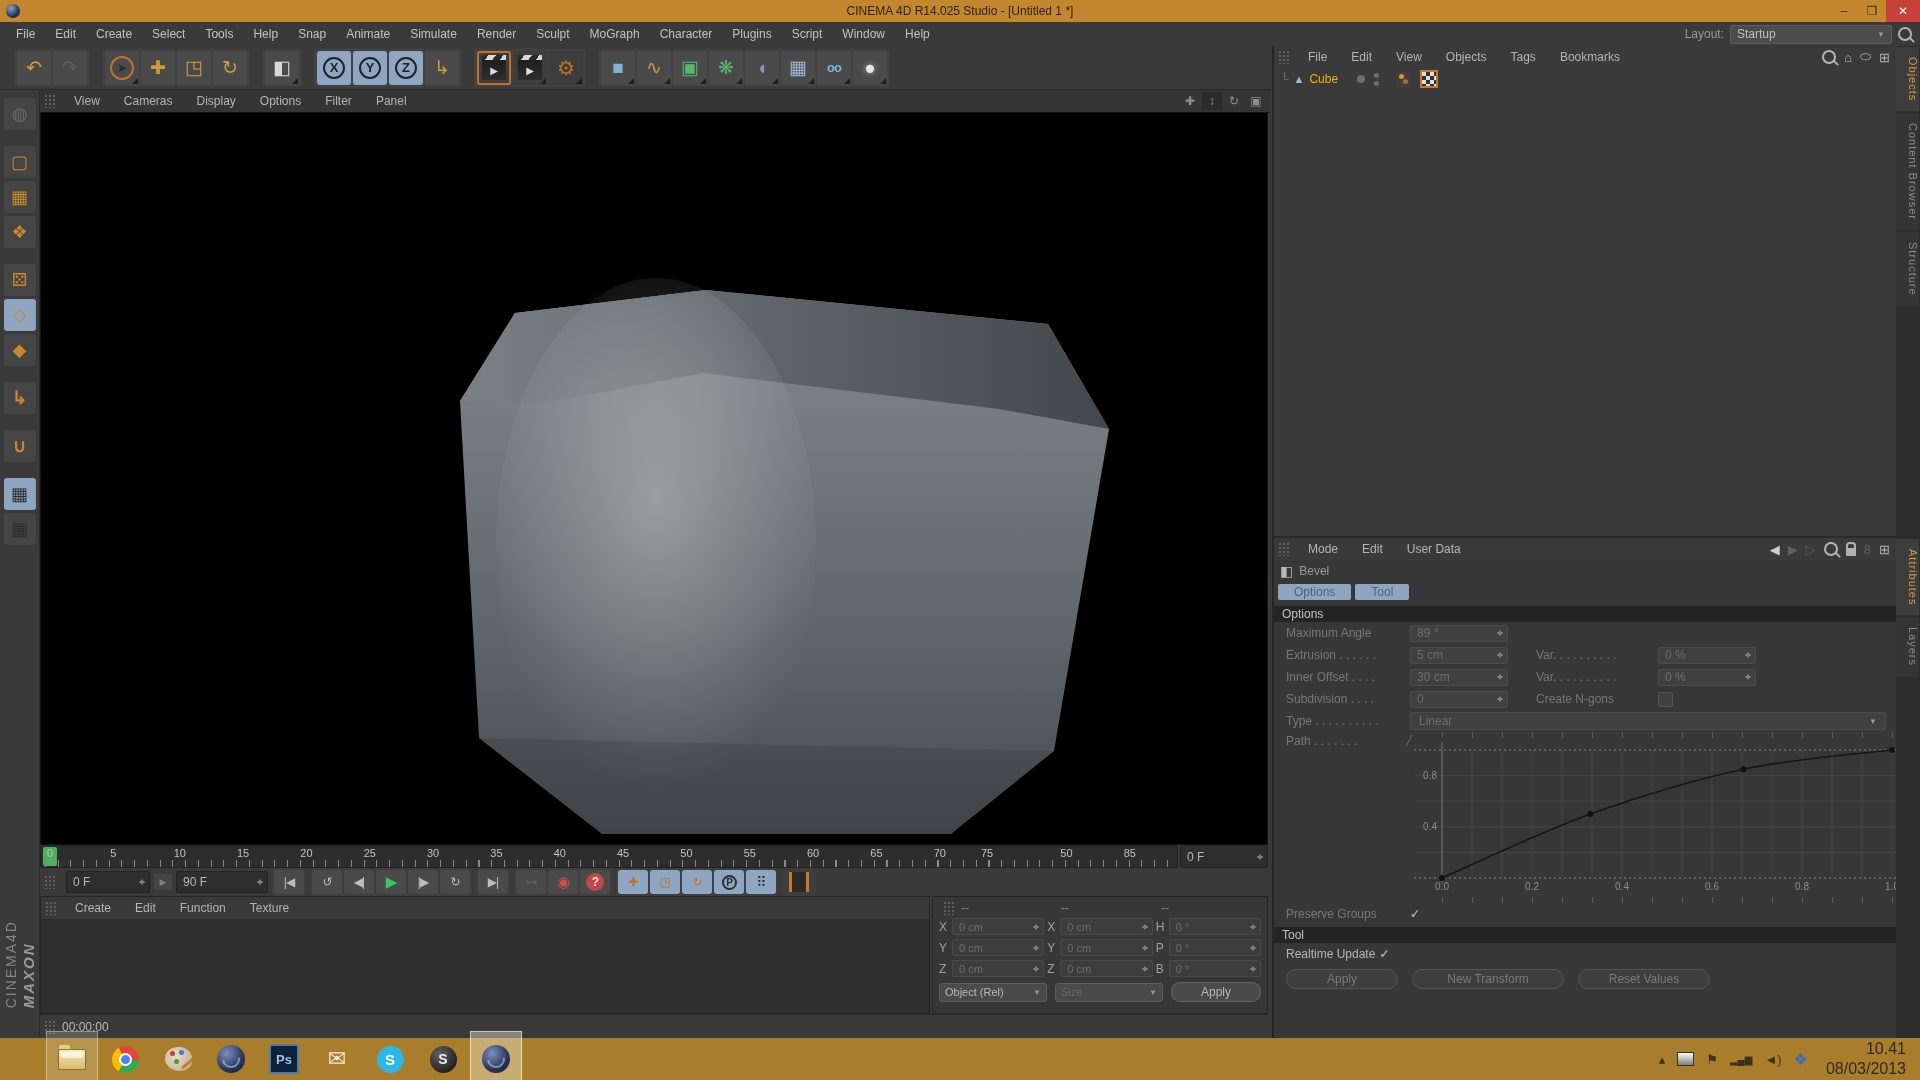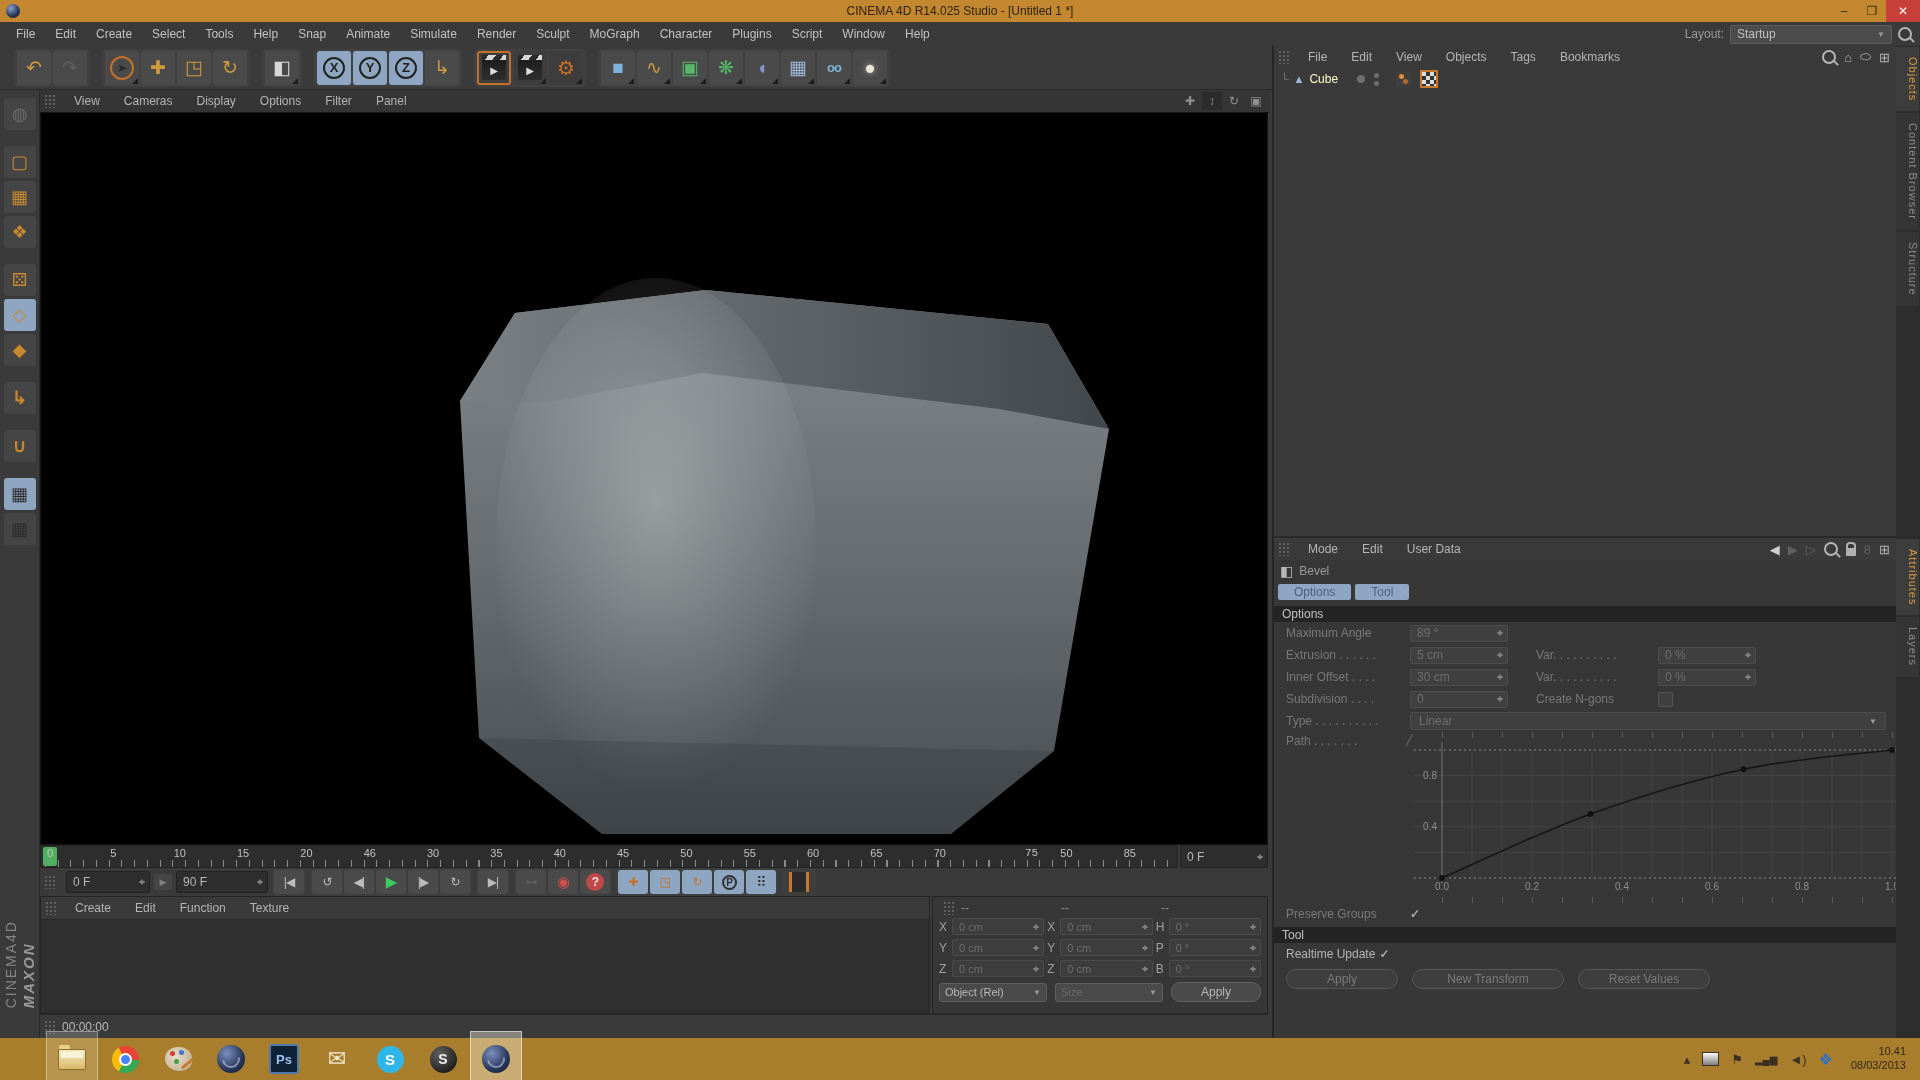--- a/index.html
+++ b/index.html
@@ -134,21 +134,21 @@
   .pm-icons{margin-left:auto;display:flex;align-items:center;gap:8px;padding-right:30px;color:#b5b5b5;font-size:13px;}
   .pm-icons .dim{color:#616161;}
   .pm-icons .lite{color:#d0d0d0;}
   .side-tabs{position:absolute;right:0;top:0;width:24px;bottom:0;background:#2d2d2d;display:flex;flex-direction:column;gap:2px;padding-top:1px;box-sizing:border-box;}
   .vtab{writing-mode:vertical-rl;padding:10px 0;font-size:11px;color:#8c8c8c;background:#353535;width:23px;text-align:center;letter-spacing:1px;}
   .vtab.active{color:#d49c3c;background:#3d3d3d;}
   #om-body{position:absolute;left:0;top:22px;right:24px;bottom:0;background:#3a3a3a;}
   #cube-row{display:flex;align-items:center;height:22px;padding-left:6px;gap:5px;}
   .branch{color:#777;}
   .cone{color:#9db8d8;font-size:11px;}
-  .obj-label{color:#fef9c3;}
+  .obj-label{color:#eab308;}
   .vis-dot{width:8px;height:8px;border-radius:50%;background:#6e6e6e;margin-left:14px;}
   .vis-2{width:5px;height:5px;border-radius:50%;background:#6e6e6e;position:relative;margin-left:4px;top:-4px;box-shadow:0 8px 0 #6e6e6e;}
   .tag-phong{width:15px;height:15px;background:#3f3f3f;border-radius:2px;position:relative;margin-left:12px;}
   .tag-phong::before{content:"";position:absolute;width:5px;height:5px;border-radius:50%;background:#e09030;top:2px;left:3px;box-shadow:4px 5px 0 #b86820;}
   .tag-uvw{width:14px;height:14px;border:2px solid #c87828;background:linear-gradient(45deg,#333 25%,transparent 25%,transparent 75%,#333 75%),linear-gradient(45deg,#333 25%,#ddd 25%,#ddd 75%,#333 75%);background-size:8px 8px;background-position:0 0,4px 4px;margin-left:4px;}
 
   #am-content{position:absolute;left:0;top:22px;right:24px;bottom:0;background:#373737;}
   #bevel-row{display:flex;align-items:center;gap:6px;height:22px;padding-left:6px;color:#9a9a9a;}
   #bevel-row .bicon{color:#b8b8b8;font-size:14px;}
   #am-tabs{display:flex;gap:4px;padding:2px 0 4px 4px;}
@@ -190,21 +190,21 @@
   .ic-c4d::before{content:"";position:absolute;inset:5px;border-radius:50%;border:2.5px solid rgba(200,215,240,.55);border-top-color:transparent;border-left-color:transparent;transform:rotate(35deg);}
   .ic-ps{width:26px;height:26px;background:#0d2137;border:2px solid #4e7ab0;border-radius:3px;color:#9cc3ef;font-weight:bold;font-size:13px;display:flex;align-items:center;justify-content:center;}
   .ic-mail{font-size:22px;color:#f2ead2;}
   .ic-skype{width:27px;height:27px;border-radius:50%;background:#2fb6e8;color:#fff;font-weight:bold;font-size:15px;display:flex;align-items:center;justify-content:center;}
   .ic-swirl{width:27px;height:27px;border-radius:50%;background:radial-gradient(circle at 35% 30%,#606060,#0a0a0a);color:#eee;font-weight:bold;font-size:14px;display:flex;align-items:center;justify-content:center;}
   #tray{margin-left:auto;display:flex;align-items:center;gap:12px;padding-right:14px;}
   .tray-ic{color:#3a3020;font-size:13px;display:flex;align-items:center;justify-content:center;}
   .tray-ic.bars{font-size:10px;letter-spacing:0;}
   .tray-ic.dropbox{color:#2d6fc4;font-size:16px;}
   .ic-desktop{width:15px;height:12px;background:linear-gradient(#fafafa,#7e7e7e);border:1px solid #3a3020;}
-  #clock{color:#33291a;text-align:right;line-height:1.25;font-size:11px;padding-left:6px;}
+  #clock{color:#33291a;text-align:right;line-height:1.25;font-size:16px;padding-left:6px;}
 </style>
 </head>
 <body>
 
 <div id="screen">
 
   <div id="titlebar">
     <span class="app-ball"></span>
     <span id="title-text">CINEMA 4D R14.025 Studio - [Untitled 1 *]</span>
     <div class="win-controls">
@@ -426,31 +426,31 @@
 
     <div id="ruler-row">
       <div id="ruler">
         <span id="ruler-marker"></span>
         <div id="ruler-labels">
             <span class="r-num" style="left: 6px;">0</span>
             <span class="r-num" style="left: 69.3333px;">5</span>
             <span class="r-num" style="left: 132.667px;">10</span>
             <span class="r-num" style="left: 196px;">15</span>
             <span class="r-num" style="left: 259.333px;">20</span>
-            <span class="r-num" style="left: 322.667px;">46</span>
+            <span class="r-num" style="left: 322.667px;">25</span>
             <span class="r-num" style="left: 386px;">30</span>
             <span class="r-num" style="left: 449.333px;">35</span>
             <span class="r-num" style="left: 512.667px;">40</span>
             <span class="r-num" style="left: 576px;">45</span>
             <span class="r-num" style="left: 639.333px;">50</span>
             <span class="r-num" style="left: 702.667px;">55</span>
             <span class="r-num" style="left: 766px;">60</span>
             <span class="r-num" style="left: 829.333px;">65</span>
             <span class="r-num" style="left: 892.667px;">70</span>
-            <span class="r-num" style="left: 984px; font-family: Liberation Mono, monospace;">75</span>
+            <span class="r-num" style="left: 940px;">75</span>
             <span class="r-num" style="left: 1019.33px;">50</span>
             <span class="r-num" style="left: 1082.67px;">85</span>
             <span class="r-num" style="left: 1146px;">90</span>
           </div>
         <div id="ruler-ticks"></div>
       </div>
       <span class="field" id="frame-field">
           <i>0 F</i>
           <b class="spin"></b>
         </span>

